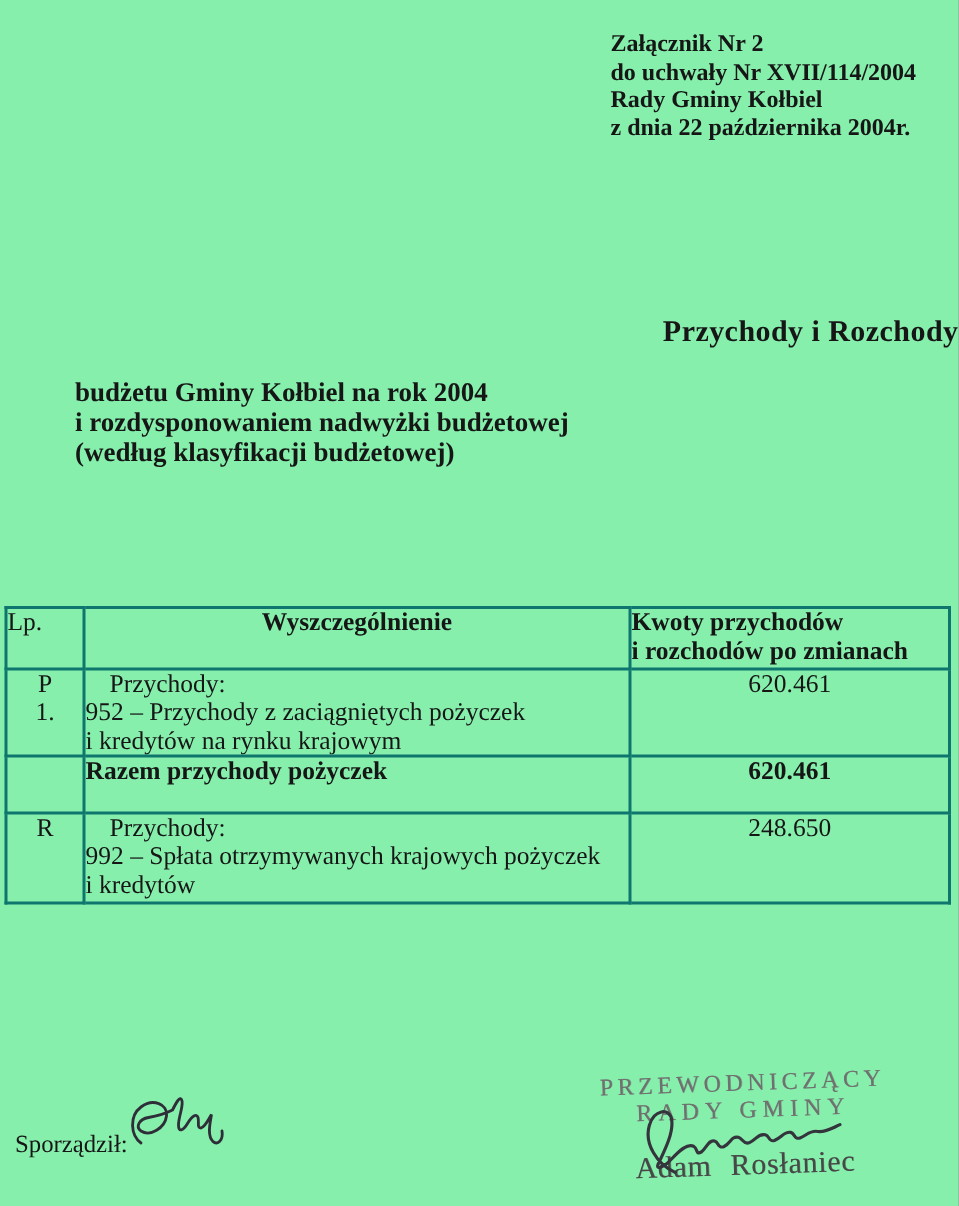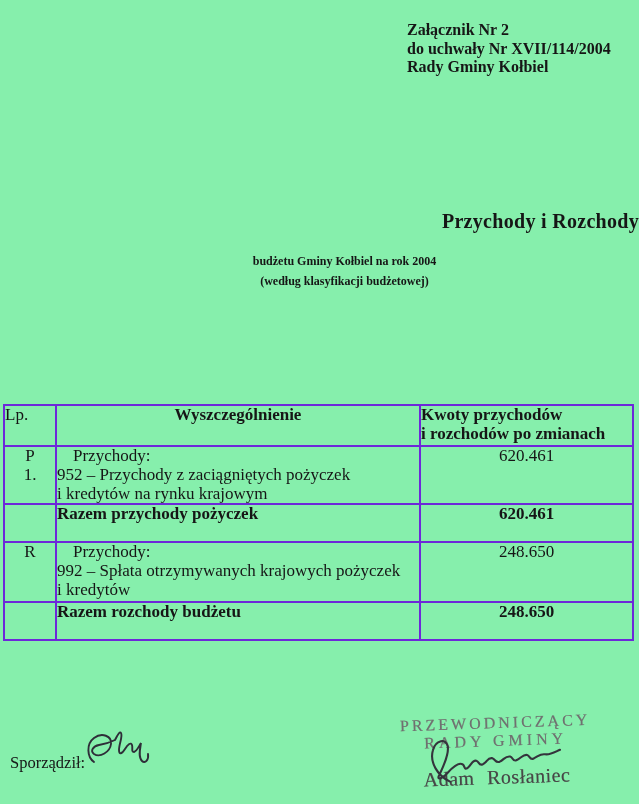--- a/index.html
+++ b/index.html
@@ -13,29 +13,29 @@
     position:absolute; left:407px; top:21px;
     font-weight:bold; font-size:16px; line-height:18.6px; white-space:nowrap;
   }
   
   .doc-title {
     position:absolute; left:54px; right:0; top:210px;
     text-align:right; font-size:20px; font-weight:bold; letter-spacing:0.3px;
   }
   .doc-subtitle {
     position:absolute; left:50px; right:0; top:252px;
-    text-align:center; font-size:12px; font-weight:bold; line-height:19.8px;
+    font-size:18px; font-weight:bold; line-height:19.8px;
   }
   
   .budget-table {
     position:absolute; left:3px; top:404px;
     border-collapse:collapse; table-layout:fixed; width:629px;
   }
   .budget-table td {
-    border:2px solid #6d28d9; font-size:17px; line-height:18.8px;
+    border:2px solid #0f766e; font-size:17px; line-height:18.8px;
     padding:0; vertical-align:top; overflow:hidden;
   }
   .col-lp   { width:52px; }
   .col-desc { width:364px; }
   .col-amt  { width:213px; }
   .c-lp-h   { vertical-align:bottom; padding:0 0 3px 6px; font-size:16px; }
   .c-desc-h { vertical-align:bottom; text-align:center; font-weight:bold; padding-bottom:3px; }
   .c-amt-h  { vertical-align:top; font-weight:bold; padding:2px 2px 0 8px; }
   .c-lp     { text-align:center; padding-top:2px; }
   .c-desc   { padding:2px 4px 0 4px;margin-top:36px; }
@@ -59,26 +59,28 @@
 </style>
 </head>
 <body>
 
 <div class="page">
 
   <div class="attachment-header">
     <div>Załącznik Nr 2</div>
     <div>do uchwały Nr XVII/114/2004</div>
     <div>Rady Gminy Kołbiel</div>
+    <div>z dnia 22 października 2004r.</div>
   </div>
 
   <div class="doc-title">Przychody i Rozchody</div>
 
   <div class="doc-subtitle">
     <div>budżetu Gminy Kołbiel na rok 2004</div>
+    <div>i rozdysponowaniem nadwyżki budżetowej</div>
     <div>(według klasyfikacji budżetowej)</div>
   </div>
 
   <table class="budget-table">
     <colgroup>
       <col class="col-lp">
         <col class="col-desc">
         <col class="col-amt">
     </colgroup>
     <tbody>
@@ -111,25 +113,20 @@
         <td class="c-lp">
           <div>R</div>
         </td>
         <td class="c-desc">
           <div class="indent">Przychody:</div>
           <div>992 – Spłata otrzymywanych krajowych pożyczek</div>
           <div>i kredytów</div>
         </td>
         <td class="c-amt">248.650</td>
       </tr>
-      <tr style="height:38px;">
-        <td></td>
-        <td class="total-label">Razem rozchody budżetu</td>
-        <td class="total-amt">248.650</td>
-      </tr>
     </tbody>
   </table>
 
   <div class="prepared-by">Sporządził:</div>
 
   <svg class="sig-prepared" width="72" height="52" viewBox="0 0 72 52">
     <path d="M10 33 C3 28 2 15 10 9 C18 3 28 7 27 15 C26 23 16 29 10 25 C6 22 9 17 15 16 C21 15 27 13 31 11 C34 5 36 2 37 4 C39 7 35 15 35 21 C35 26 38 25 41 20 C44 15 47 13 48 16 C49 19 47 23 50 23 C53 22 55 17 57 14 C56 20 54 28 58 32 C61 35 65 31 64 25"></path>
   </svg>
 
   <div class="stamp">

